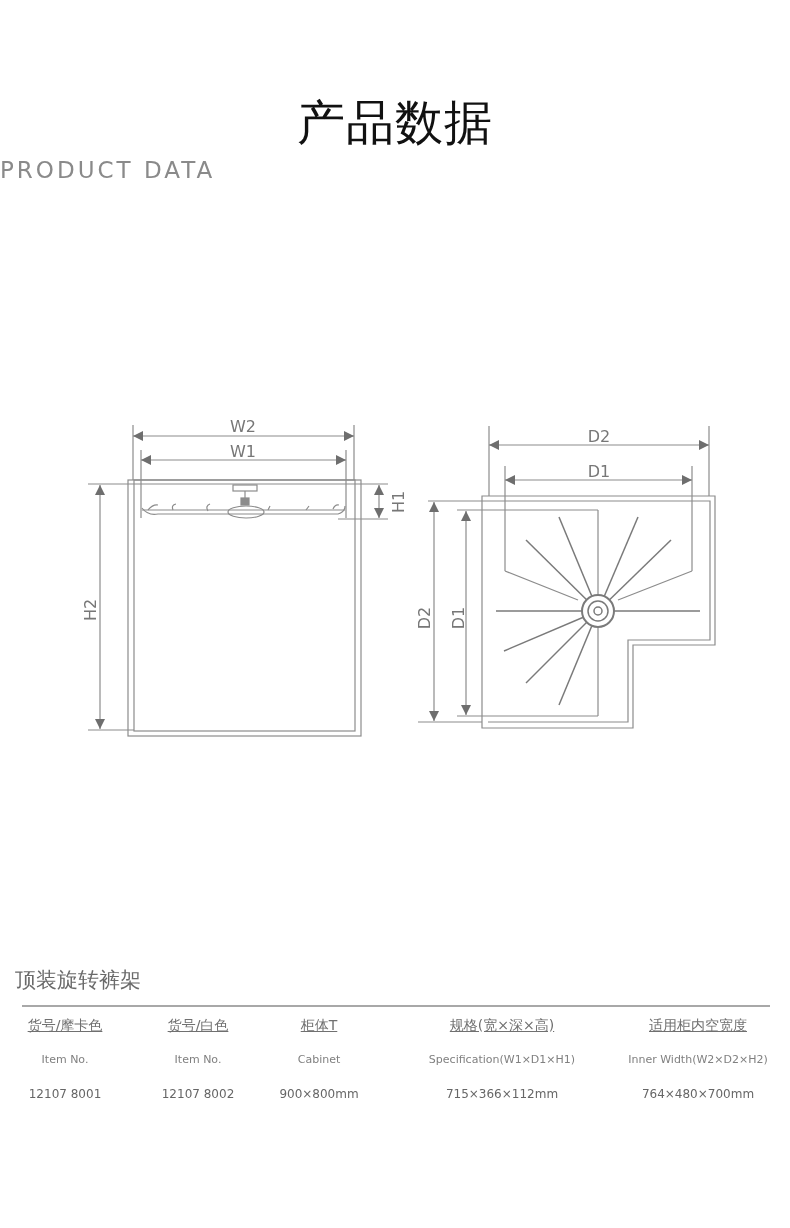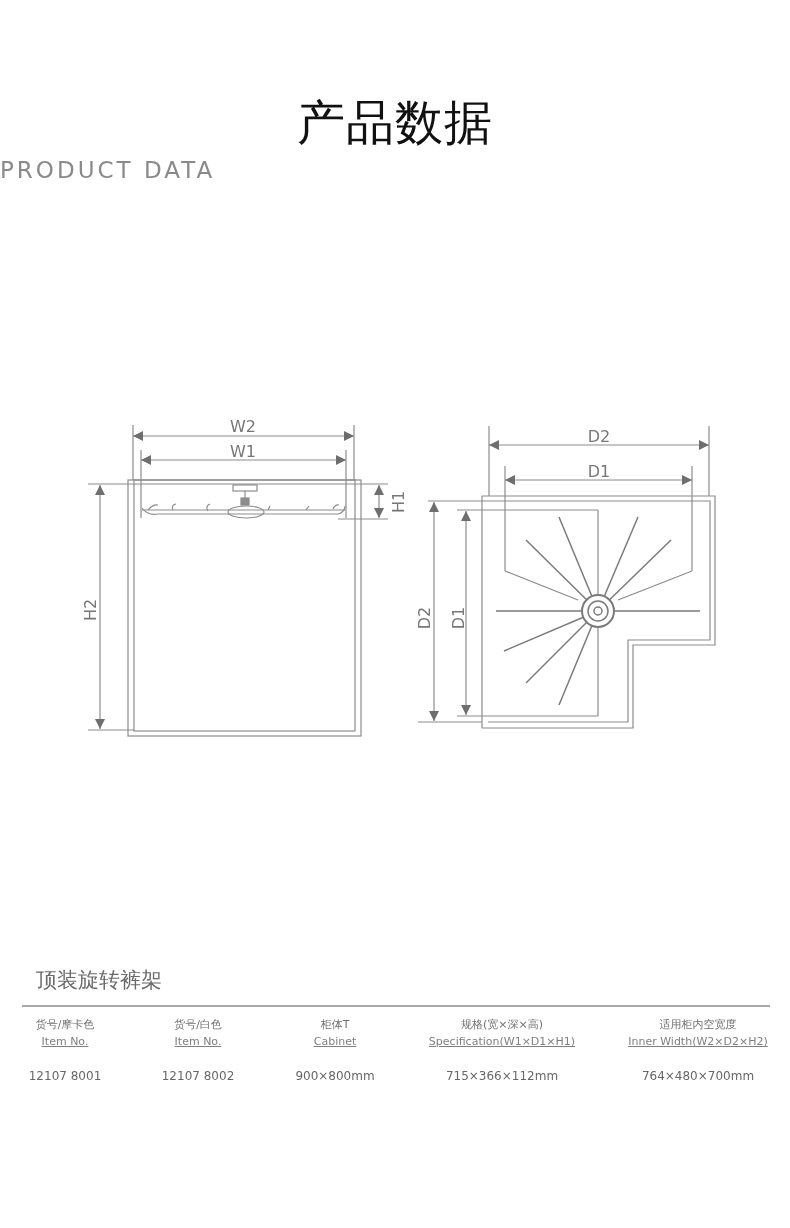--- a/index.html
+++ b/index.html
@@ -1,25 +1,25 @@
 <!DOCTYPE html>
 <html><head>
   <meta charset="utf-8">
   <style>
     html, body { margin: 0; padding: 0; background: #ffffff; }
     body { width: 790px; height: 1228px; position: relative; overflow: hidden; font-family: "DejaVu Sans", sans-serif; }
     .title-cn { position: absolute; left: 0; width: 790px; top: 96px; text-align: center; font-size: 48px; color: #111111; letter-spacing: 1px; line-height: 60px; font-family: Liberation Mono, monospace; }
     .title-en { position: absolute; left: 0; width: 790px; top: 156px; text-align: left; font-size: 23px; color: #8a8a8a; letter-spacing: 3px; line-height: 28px; font-family: "DejaVu Sans", sans-serif; }
     .diagram { position: absolute; left: 8px; top: 400px; width: 790px; height: 360px; }
-    .section-title { position: absolute; left: 36px; top: 965px; font-size: 21px; color: #6a6a6a; line-height: 30px; text-align: right; }
+    .section-title { position: absolute; left: 15px; top: 965px; font-size: 21px; color: #6a6a6a; line-height: 30px; text-align: right; }
     .divider { position: absolute; left: 22px; top: 1005px; width: 748px; height: 2px; background: #a8a8a8; }
     .specs { position: absolute; left: 10px; top: 1016px; width: 770px; }
     .col { position: absolute; text-align: center; color: #7a7a7a; }
-    .col .hdr-cn { font-size: 11px; line-height: 18px; color: #707070; white-space: nowrap; }
-    .col .hdr-en { font-size: 11px; line-height: 14px; color: #808080; margin-top: 1px; white-space: nowrap; text-decoration: underline; }
+    .col .hdr-cn { font-size: 14px; line-height: 18px; color: #707070; white-space: nowrap; text-decoration: underline; }
+    .col .hdr-en { font-size: 11px; line-height: 14px; color: #808080; margin-top: 19px; white-space: nowrap; }
     .col .val { font-size: 12px; line-height: 18px; color: #666666; margin-top: 18px; white-space: nowrap; }
   </style>
 </head>
 <body>
 
 <div class="title-cn">产品数据</div>
 <div class="title-en">PRODUCT DATA</div>
 
 <div class="diagram">
   <svg width="790" height="360" viewBox="0 400 790 360" xmlns="http://www.w3.org/2000/svg">
@@ -121,21 +121,21 @@
   <div class="col" style="left:0px; width:110px;">
     <div class="hdr-cn">货号/摩卡色</div>
     <div class="hdr-en">Item No.</div>
     <div class="val">12107 8001</div>
   </div>
   <div class="col" style="left:133px; width:110px;text-align:center;">
     <div class="hdr-cn">货号/白色</div>
     <div class="hdr-en">Item No.</div>
     <div class="val">12107 8002</div>
   </div>
-  <div class="col" style="left:270px; width:110px;">
+  <div class="col" style="left:254px; width:110px;">
     <div class="hdr-cn">柜体T</div>
     <div class="hdr-en">Cabinet</div>
     <div class="val">900×800mm</div>
   </div>
   <div class="col" style="left:412px; width:160px;">
     <div class="hdr-cn">规格(宽×深×高)</div>
     <div class="hdr-en">Specification(W1×D1×H1)</div>
     <div class="val">715×366×112mm</div>
   </div>
   <div class="col" style="left:608px; width:160px;">

